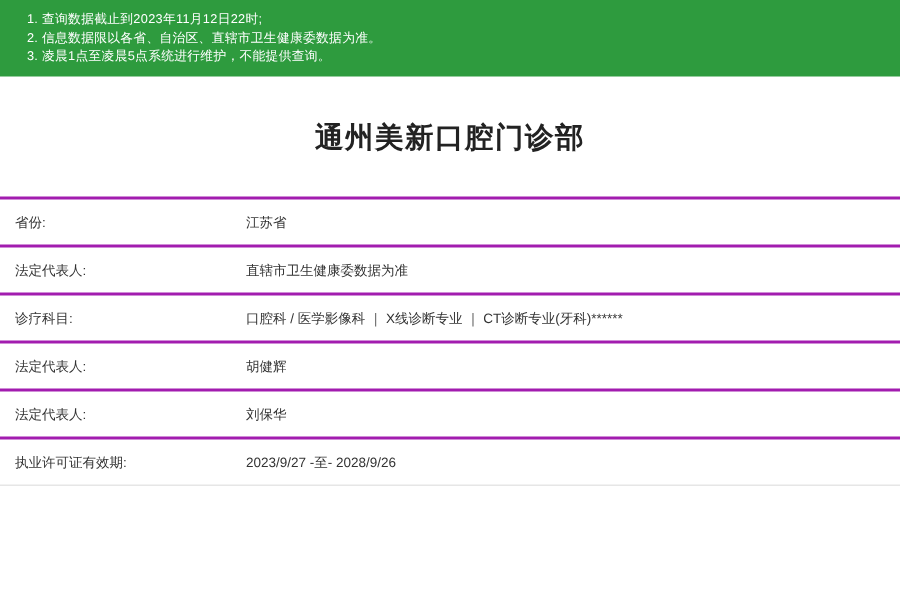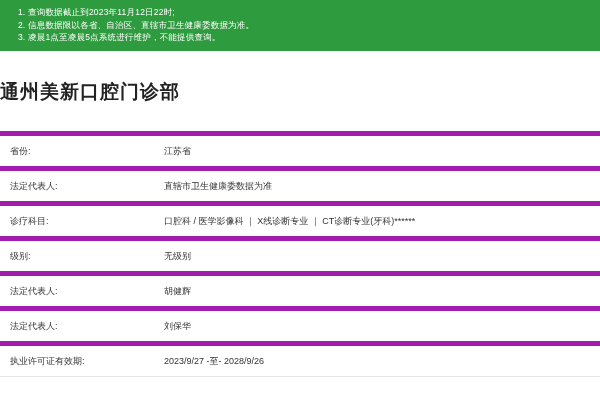--- a/index.html
+++ b/index.html
@@ -32,38 +32,38 @@
     padding: 0 0 0 18px;
     list-style: decimal;
   }
   .notice li {
     font-size: 8.5px;
     line-height: 12.5px;
     letter-spacing: 0.2px;
   }
   
   .title-wrap {
-    text-align: left;
+    text-align: center;
     padding: 28px 0 26px 0;
   }
   .doc-title {
     font-size: 19px;
     font-weight: bold;
     color: #222222;
     letter-spacing: 1px;
   }
   
   table.info {
     width: 100%;
     border-collapse: collapse;
     table-layout: fixed;
     font-size: 9px;
   }
   table.info tr {
-    border-top: 5px solid #a21caf;
+    border-top: 2px solid #a21caf;
   }
   table.info tr:last-child {
     border-bottom: 1px solid #e6e6e6;
   }
   table.info td {
     padding: 8px 6px 8px 10px;
     vertical-align: middle;
     line-height: 14px;
     height: 14px;
   }
@@ -103,24 +103,20 @@
       </tr>
       <tr>
         <td class="label">法定代表人:</td>
         <td class="value">直辖市卫生健康委数据为准</td>
       </tr>
       <tr>
         <td class="label">诊疗科目:</td>
         <td class="value">口腔科 / 医学影像科 ｜ X线诊断专业 ｜ CT诊断专业(牙科)******</td>
       </tr>
       <tr>
-        <td class="label">级别:</td>
-        <td class="value">无级别</td>
-      </tr>
-      <tr>
         <td class="label">法定代表人:</td>
         <td class="value">胡健辉</td>
       </tr>
       <tr>
         <td class="label">法定代表人:</td>
         <td class="value">刘保华</td>
       </tr>
       <tr>
         <td class="label">执业许可证有效期:</td>
         <td class="value">2023/9/27 -至- 2028/9/26</td>

